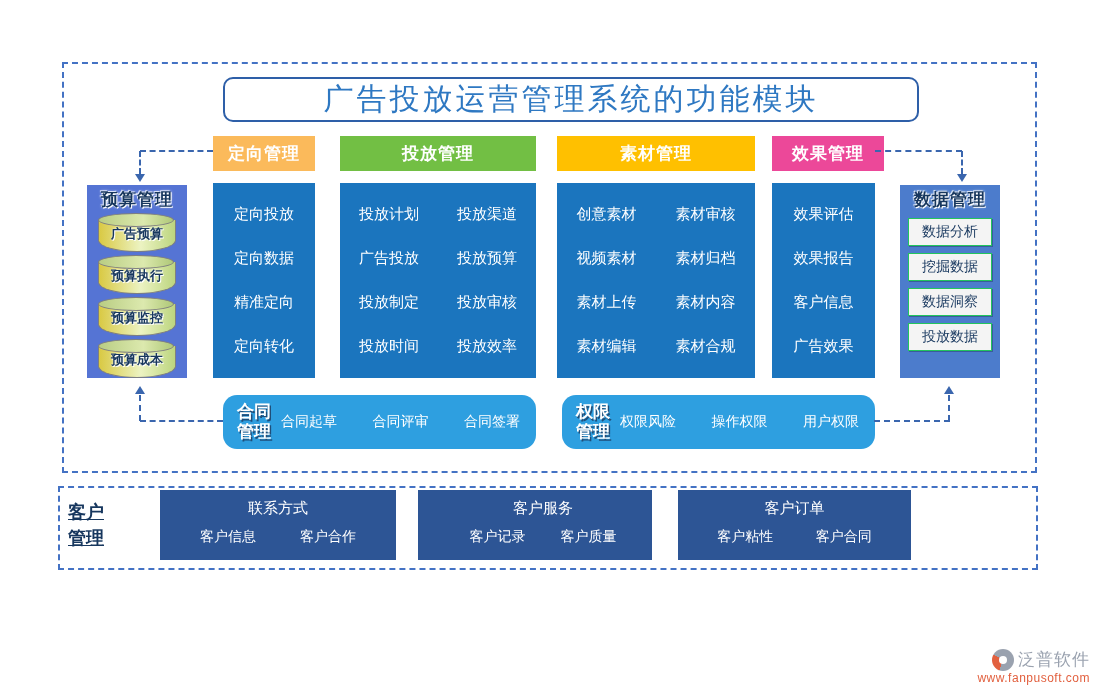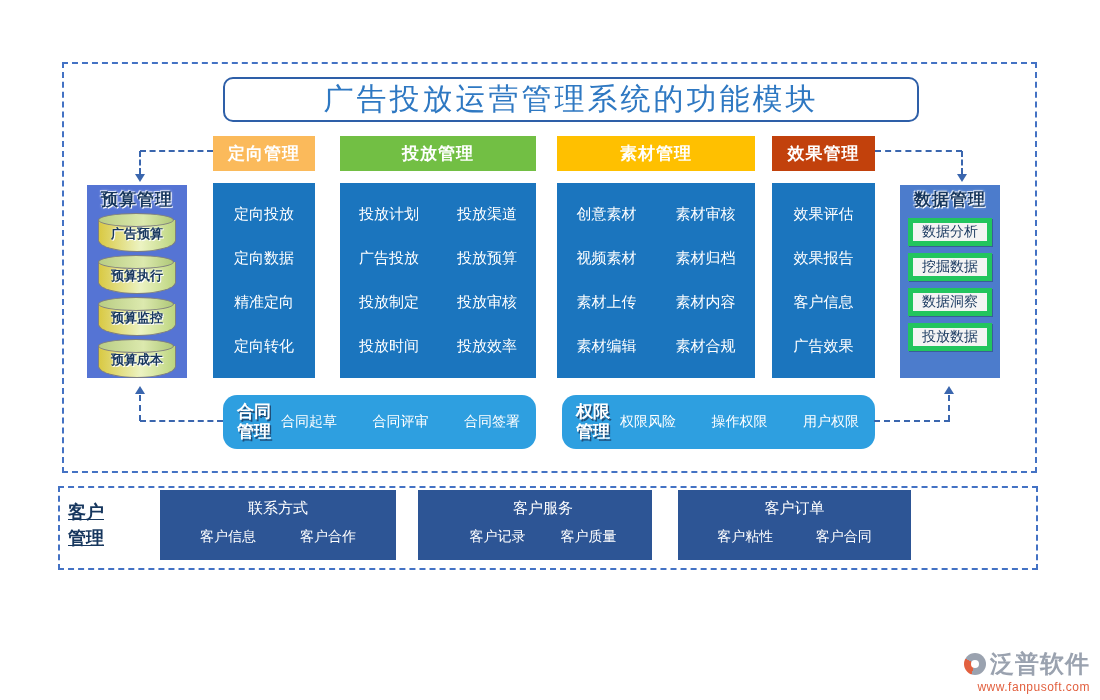--- a/index.html
+++ b/index.html
@@ -32,21 +32,21 @@
   .cyl { position:relative; width:80px; height:40px; margin:2px auto 0 auto; }
   .cyl-body { position:absolute; left:1px; right:1px; top:7px; bottom:1px;
               background:linear-gradient(90deg,#D9C943 0%,#ECF3C2 55%,#BCD57F 100%);
               border:1px solid #7f7f7f; border-top:none; border-radius:0 0 40px 40px / 0 0 12px 12px; }
   .cyl-top  { position:absolute; left:1px; top:0; width:76px; height:14px;
               background:linear-gradient(90deg,#B9CD83,#DCE9AE 60%,#AFC878);
               border:1px solid #7f7f7f; border-radius:50%; }
   .cyl-label{ position:absolute; left:0; top:12px; width:100%; text-align:center;
               font-size:13px; font-weight:bold; color:#17375E; text-shadow:0 0 2px #fff,1px 1px 0 #fff; }
 
-  .data-chip { width:84px; height:28px; margin:7px auto 0 auto; background:#F4F4F4; border:5px solid #22c55e;
+  .data-chip { width:84px; height:28px; margin:7px auto 0 auto; background:#F4F4F4; border:1px solid #22c55e;
                display:flex; align-items:center; justify-content:center; font-size:14px; color:#17375E;
                box-shadow:1px 1px 0 rgba(0,0,0,.25); }
 
   .pill { position:absolute; top:395px; width:313px; height:54px; background:#2E9FE0; border-radius:14px;
           display:flex; align-items:center; padding:0 16px 0 14px; }
   #contract-pill { left:223px; }
   #perm-pill     { left:562px; }
   .pill-title { font-size:17px; font-weight:bold; color:#fff; line-height:1.15; white-space:pre-line;
                 text-shadow:1.5px 1.5px 0 #1F4E79; margin-right:10px; }
   .pill-items { flex:1; display:flex; justify-content:space-between; }
@@ -67,21 +67,21 @@
   #cust-g2 { left:678px; width:233px; }
   .cust-title { text-align:center; font-size:15px; padding-top:9px; }
   .cust-items { display:flex; justify-content:space-around; margin-top:10px; padding:0 18px; font-size:14px; }
 
   
   #logo { position:absolute; right:10px; top:648px; width:160px; text-align:right; }
   #logo .row { display:flex; align-items:center; justify-content:flex-end; gap:4px; }
   #logo .mark { width:22px; height:22px; border-radius:50%;
                 background:conic-gradient(from 200deg, #E2603F 0 100deg, #9AA2AF 100deg 360deg); position:relative; }
   #logo .mark::after { content:""; position:absolute; left:7px; top:7px; width:8px; height:8px; border-radius:50%; background:#fff; }
-  #logo .name { font-size:24px; font-weight:bold; color:#9AA2AF; letter-spacing:1px; }
+  #logo .name { font-size:17px; font-weight:normal; color:#9AA2AF; letter-spacing:1px; }
   #logo .url  { font-size:12px; font-weight:normal; color:#E2603F; margin-top:0px; letter-spacing:.5px; }
 </style>
 </head>
 <body>
 
 <div id="stage">
 
   <div id="main-box" class="dashed-box"></div>
 
   <div id="title-box">
@@ -90,21 +90,21 @@
 
   <div class="col-header" style="left:213px;width:102px;background:#FBBA5B;">
     <span>定向管理</span>
   </div>
   <div class="col-header" style="left:340px;width:196px;background:#72BF44;">
     <span>投放管理</span>
   </div>
   <div class="col-header" style="left:557px;width:198px;background:#FFC000;">
     <span>素材管理</span>
   </div>
-  <div class="col-header" style="left:772px;width:103px;background:#c2410c;">
+  <div class="col-header" style="left:772px;width:112px;background:#ec4899;">
     <span>效果管理</span>
   </div>
 
   <div id="budget-block" class="side-block">
     <div class="side-title">预算管理</div>
     <div class="cyl">
       <div class="cyl-body"></div>
       <div class="cyl-top"></div>
       <div class="cyl-label">广告预算</div>
     </div>

